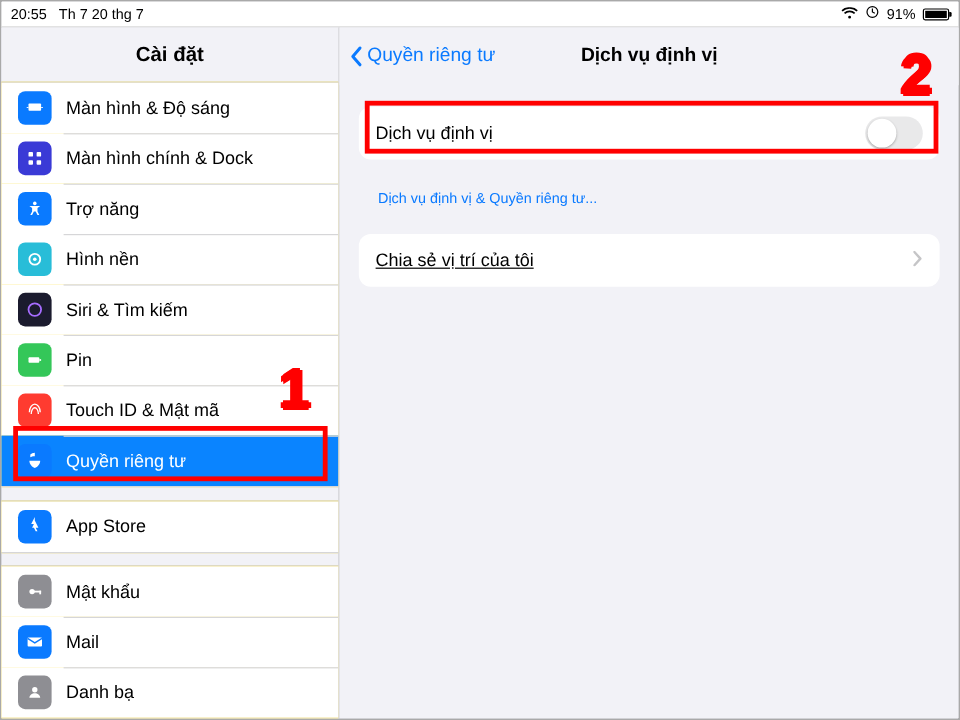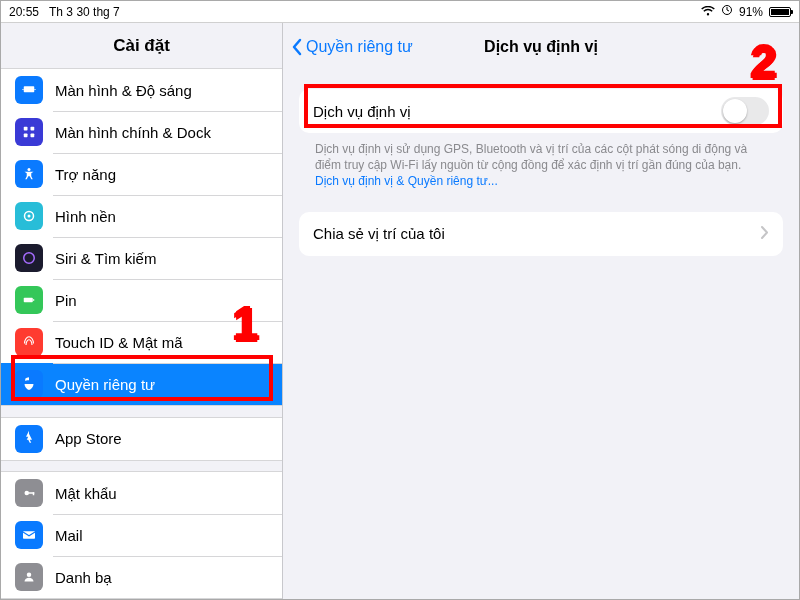--- a/index.html
+++ b/index.html
@@ -135,21 +135,21 @@
   .clock-icon svg { width:12px; height:12px; }
 </style>
 </head>
 <body>
 
 <div class="device">
 
   <div class="statusbar">
     <div class="left">
       <span>20:55</span>
-      <span>Th 3 30 thg 7</span>
+      <span>Th 7 20 thg 7</span>
     </div>
     <div class="right">
       <span class="wifi-icon">
         <svg width="14" height="10" viewBox="0 0 14 10">
             <path d="M7 9.5a1.2 1.2 0 100-2.4 1.2 1.2 0 000 2.4zM3.3 5.7a5.3 5.3 0 017.4 0l1-1a6.7 6.7 0 00-9.4 0l1 1zM1.2 3.6a8.2 8.2 0 0111.6 0l1-1a9.6 9.6 0 00-13.6 0l1 1z" fill="#000"></path>
           </svg>
       </span>
       <span class="clock-icon">
         <svg viewBox="0 0 12 12">
             <circle cx="6" cy="6" r="4.5" fill="none" stroke="#000" stroke-width="1"></circle>
@@ -305,26 +305,25 @@
 
       <div class="detail-body">
         <div class="card">
           <div class="crow">
             <span>Dịch vụ định vị</span>
             <span class="toggle"></span>
           </div>
         </div>
 
         <div class="footnote">
-          <span>Dịch vụ định vị sử dụng GPS, Bluetooth và vị trí của các cột phát sóng di động và điểm truy cập Wi-Fi lấy nguồn từ cộng đồng để xác định vị trí gần đúng của bạn.</span>
           <br>
           <a href="#">Dịch vụ định vị &amp; Quyền riêng tư...</a>
         </div>
 
-        <div class="card" style="margin-top:22px;">
+        <div class="card" style="margin-top:22px;text-decoration:underline;">
           <div class="crow">
             <span>Chia sẻ vị trí của tôi</span>
             <span class="chevron">
               <svg width="8" height="13" viewBox="0 0 8 13">
                   <path d="M1 1l5 5.5L1 12" stroke="#c5c5c7" stroke-width="2" fill="none" stroke-linecap="round" stroke-linejoin="round"></path>
                 </svg>
             </span>
           </div>
         </div>
       </div>

